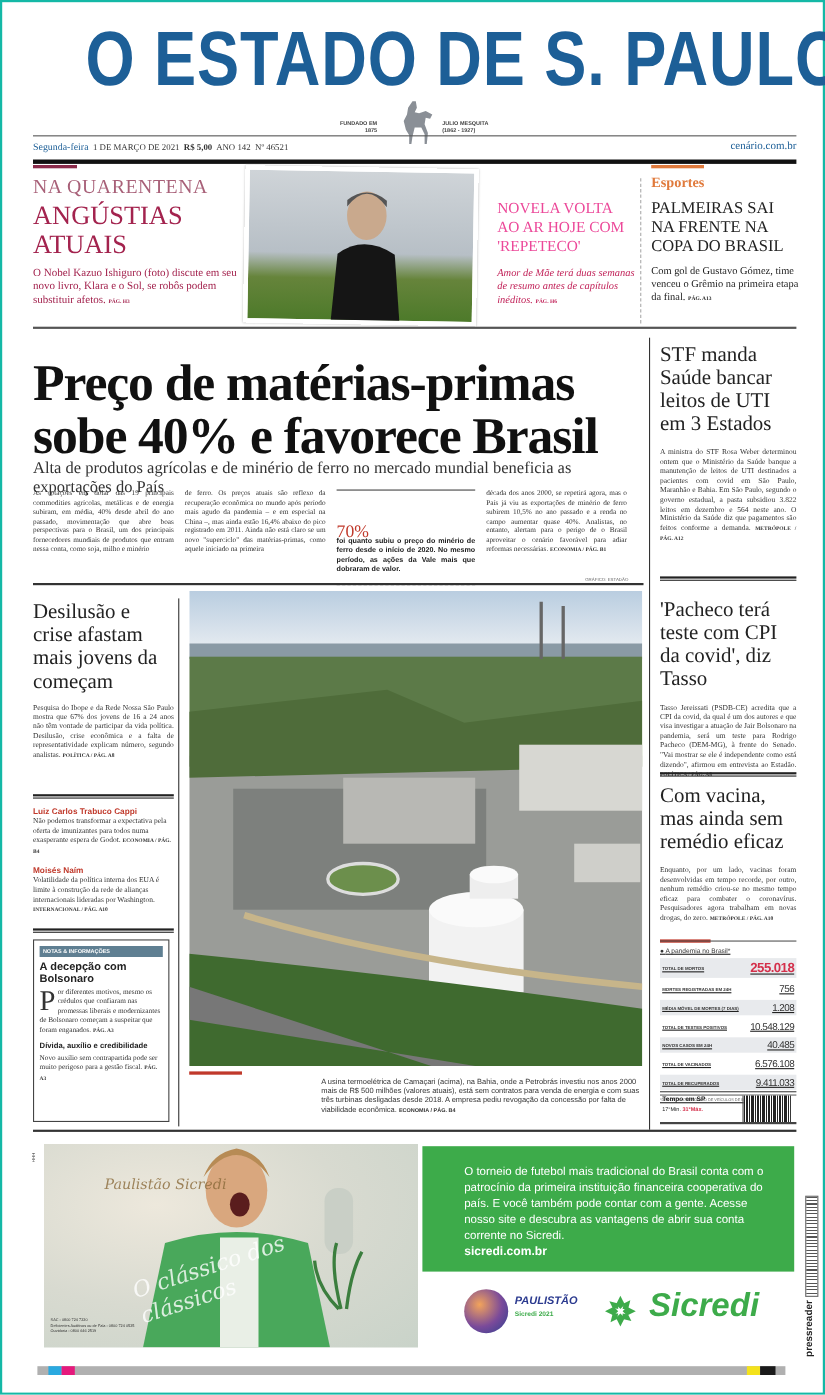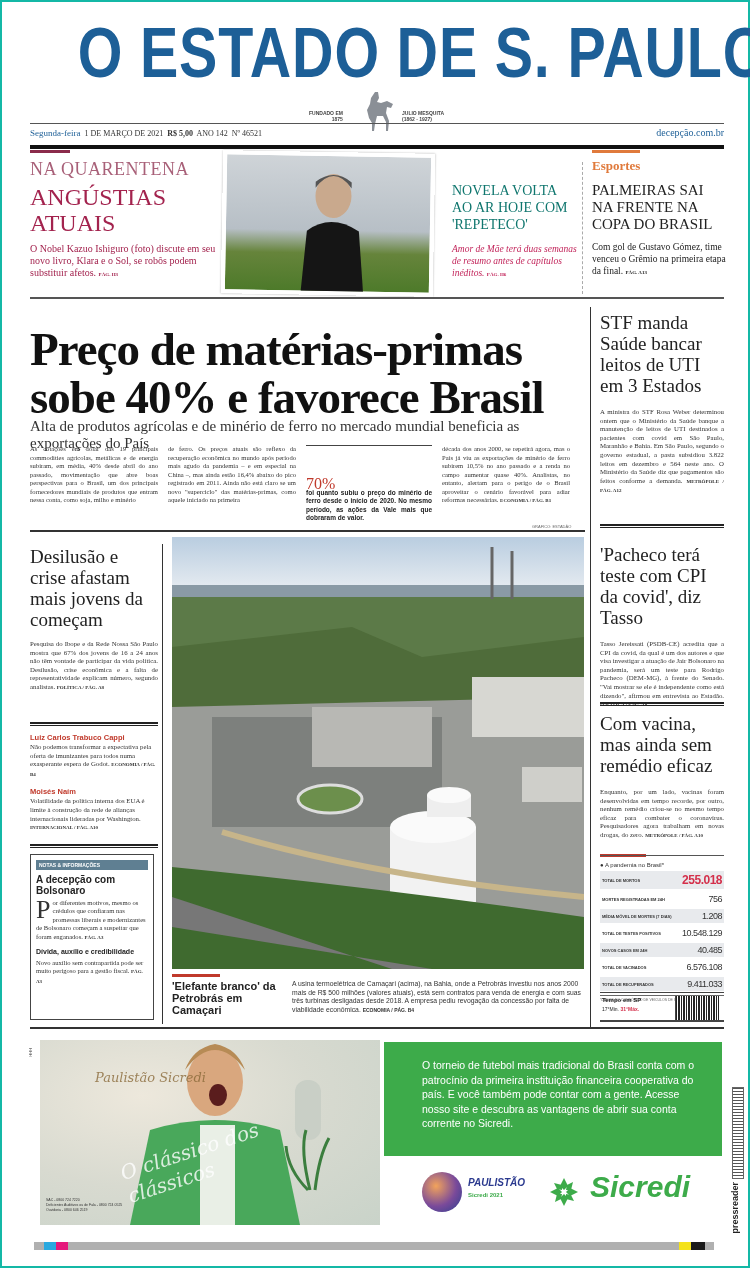--- a/index.html
+++ b/index.html
@@ -25,21 +25,21 @@
   
   .teaser-accent { height: 3px; width: 40px; background: #8b2b4b; margin-bottom: 6px; }
   .t1 { position: absolute; left: 28px; top: 148px; width: 190px; }
   .t1 .kicker { color: #8b2b4b; font-size: 18px; opacity: .75; letter-spacing: .5px; margin-top: 4px; }
   .t1 .headline { color: #a3234e; font-size: 24px; line-height: 26px; margin-top: 4px; font-family: Liberation Serif, serif; }
   .t1 .dek { color: #a3234e; font-size: 10px; line-height: 12px; margin-top: 7px; }
   .t1-photo { position: absolute; left: 220px; top: 150px; width: 212px; height: 143px; border: 4px solid #fff;
     box-shadow: 0 0 2px #aaa; background: linear-gradient(180deg, #cfd4d8 0%, #b7bfc6 55%, #66843b 72%, #4d7a2a 100%); overflow: hidden; transform: rotate(1deg); }
   .person { position: absolute; left: 55px; top: 10px; width: 100px; height: 135px; }
   .t2 { position: absolute; left: 450px; top: 180px; width: 125px; }
-  .t2 .headline { color: #0f766e; font-size: 14px; line-height: 17px; }
+  .t2 .headline { color: #ec4899; font-size: 14px; line-height: 17px; }
   .t2 .dek { color: #c2245a; font-size: 9.5px; line-height: 12px; margin-top: 10px; }
   .vdash { position: absolute; left: 580px; top: 160px; height: 132px; border-left: 1px dashed #aaa; }
   .t3 { position: absolute; left: 590px; top: 148px; width: 135px; }
   .t3 .accent { height: 3px; width: 48px; background: #e07a3c; margin-bottom: 5px; }
   .t3 .kicker { color: #e07a3c; font-size: 13px; font-weight: bold; }
   .t3 .headline { color: #222; font-size: 15px; line-height: 17px; margin-top: 8px; }
   .t3 .dek { color: #222; font-size: 9.5px; line-height: 12px; margin-top: 8px; }
   .band2 { position: absolute; top: 295px; left: 28px; width: 694px; height: 2px; background: #555; }
 
   
@@ -58,21 +58,21 @@
 
   
   .rc { position: absolute; left: 598px; width: 124px; }
   .rc .headline { font-size: 19px; line-height: 21px; color: #222; }
   .rc .body { font-size: 6.8px; line-height: 8.6px; color: #333; text-align: justify; margin-top: 12px; }
   .rc-stf { top: 310px; }
   .rc-sep { position: absolute; left: 598px; width: 124px; height: 4px; border-top: 2px solid #222; border-bottom: 1px solid #222; }
   .rc-pacheco { top: 542px; }
   .rc-vacina { top: 711px; }
 
-  .table-box { position: absolute; left: 598px; top: 852px; width: 124px; }
+  .table-box { position: absolute; left: 598px; top: 852px; width: 124px; text-decoration: underline; }
   .table-accent { height: 3px; width: 46px; background: #c0392b; }
   .table-line { border-top: 1px solid #555; margin-top: -2px; }
   .table-title { font-family: "Liberation Sans", sans-serif; font-size: 6px; color: #333; margin-top: 6px; }
   .trow { display: flex; justify-content: space-between; align-items: center; margin-top: 3px; padding: 2px 2px; }
   .trow:nth-child(odd) { background: #e8eaed; }
   .tlabel { font-family: "Liberation Sans", sans-serif; font-size: 4px; font-weight: bold; color: #333; width: 70px; line-height: 5px; }
   .tval { font-family: "Liberation Sans", sans-serif; font-size: 9px; color: #333; letter-spacing: -0.5px; }
   .tval.red { color: #d4304b; font-size: 12px; font-weight: bold; }
   .table-foot { border-top: 1px solid #666; margin-top: 4px; padding-top: 2px; font-size: 3.5px; font-family: "Liberation Sans", sans-serif; color: #666; }
   .weather { position: absolute; left: 598px; top: 990px; width: 124px; height: 30px; border-top: 1px solid #444; border-bottom: 2px solid #444; }
@@ -150,21 +150,21 @@
     </div>
   </div>
   <div class="dateline">
     <span class="left">
       <span class="weekday">Segunda-feira</span>&nbsp;
       <span>1 DE MARÇO DE 2021</span>&nbsp;
       <b>R$ 5,00</b>&nbsp;
       <span>ANO 142</span>&nbsp;
       <span>Nº 46521</span>
     </span>
-    <span class="right">decepção.com.br</span>
+    <span class="right">cenário.com.br</span>
   </div>
   <div class="topbar"></div>
 
   <div class="t1">
     <div class="teaser-accent"></div>
     <div class="kicker">NA QUARENTENA</div>
     <div class="headline">ANGÚSTIAS ATUAIS</div>
     <div class="dek"><span>O Nobel Kazuo Ishiguro (foto) discute em seu novo livro, Klara e o Sol, se robôs podem substituir afetos.</span> <b style="font-size:5px">PÁG. H3</b></div>
   </div>
   <div class="t1-photo">
@@ -305,21 +305,20 @@
       <rect x="255" y="258" width="44" height="22" fill="#eee"></rect>
       <ellipse cx="277" cy="258" rx="22" ry="8" fill="#fafafa"></ellipse>
       <path d="M0 330 Q200 350 412 380 L412 432 L0 432 Z" fill="#3f6a2f"></path>
       <path d="M0 360 L220 432 L260 432 L0 390 Z" fill="#777"></path>
       <path d="M50 295 Q200 340 412 360" stroke="#c7b58a" stroke-width="6" fill="none"></path>
       <line x1="320" y1="10" x2="320" y2="62" stroke="#666" stroke-width="3"></line>
       <line x1="340" y1="14" x2="340" y2="62" stroke="#666" stroke-width="3"></line>
     </svg>
   </div>
   <div class="photo-caption-accent"></div>
-  <div class="photo-cap-head">'Elefante branco' da Petrobrás em Camaçari</div>
   <div class="photo-cap-body"><span>A usina termoelétrica de Camaçari (acima), na Bahia, onde a Petrobrás investiu nos anos 2000 mais de R$ 500 milhões (valores atuais), está sem contratos para venda de energia e com suas três turbinas desligadas desde 2018. A empresa pediu revogação da concessão por falta de viabilidade econômica.</span> <b style="font-size:5px">ECONOMIA / PÁG. B4</b></div>
   <div class="band4"></div>
 
   <div class="side-tag">HHH</div>
   <div class="ad-img">
     <svg width="340" height="185" viewBox="0 0 340 185">
       <ellipse cx="175" cy="42" rx="28" ry="34" fill="#d9a77e"></ellipse>
       <path d="M145 30 q30 -40 60 0 q-8 -22 -30 -26 q-22 4 -30 26z" fill="#b78b55"></path>
       <ellipse cx="178" cy="55" rx="9" ry="11" fill="#5a1d1d"></ellipse>
       <path d="M90 185 L110 90 Q175 70 240 90 L260 185 Z" fill="#49a85b"></path>
@@ -330,20 +329,21 @@
     <div class="ad-script" style="left:55px;top:30px;font-size:13px;color:#8a6a3a;">Paulistão Sicredi</div>
     <div class="ad-script" style="left:80px;top:90px;font-size:20px;width:200px;transform:rotate(-18deg);">O clássico dos clássicos</div>
   </div>
   <div class="ad-fineprint">
     <div>SAC - 0800 724 7220</div>
     <div>Deficientes Auditivos ou de Fala - 0800 724 0525</div>
     <div>Ouvidoria - 0800 646 2519</div>
   </div>
   <div class="ad-green">
     <div>O torneio de futebol mais tradicional do Brasil conta com o patrocínio da primeira instituição financeira cooperativa do país. E você também pode contar com a gente. Acesse nosso site e descubra as vantagens de abrir sua conta corrente no Sicredi.</div>
+    <div class="ad-url">sicredi.com.br</div>
   </div>
   <div class="ad-logos">
     <div class="paulistao-ball"></div>
     <div class="paulistao-txt">PAULISTÃO</div>
     <div class="paulistao-sub">Sicredi 2021</div>
     <svg class="sicredi-mark" viewBox="0 0 36 36">
       <g fill="#3dab4a">
         <path d="M18 4 l4 8 l-4 4 l-4 -4 z"></path>
         <path d="M32 18 l-8 4 l-4 -4 l4 -4 z"></path>
         <path d="M18 32 l-4 -8 l4 -4 l4 4 z"></path>

